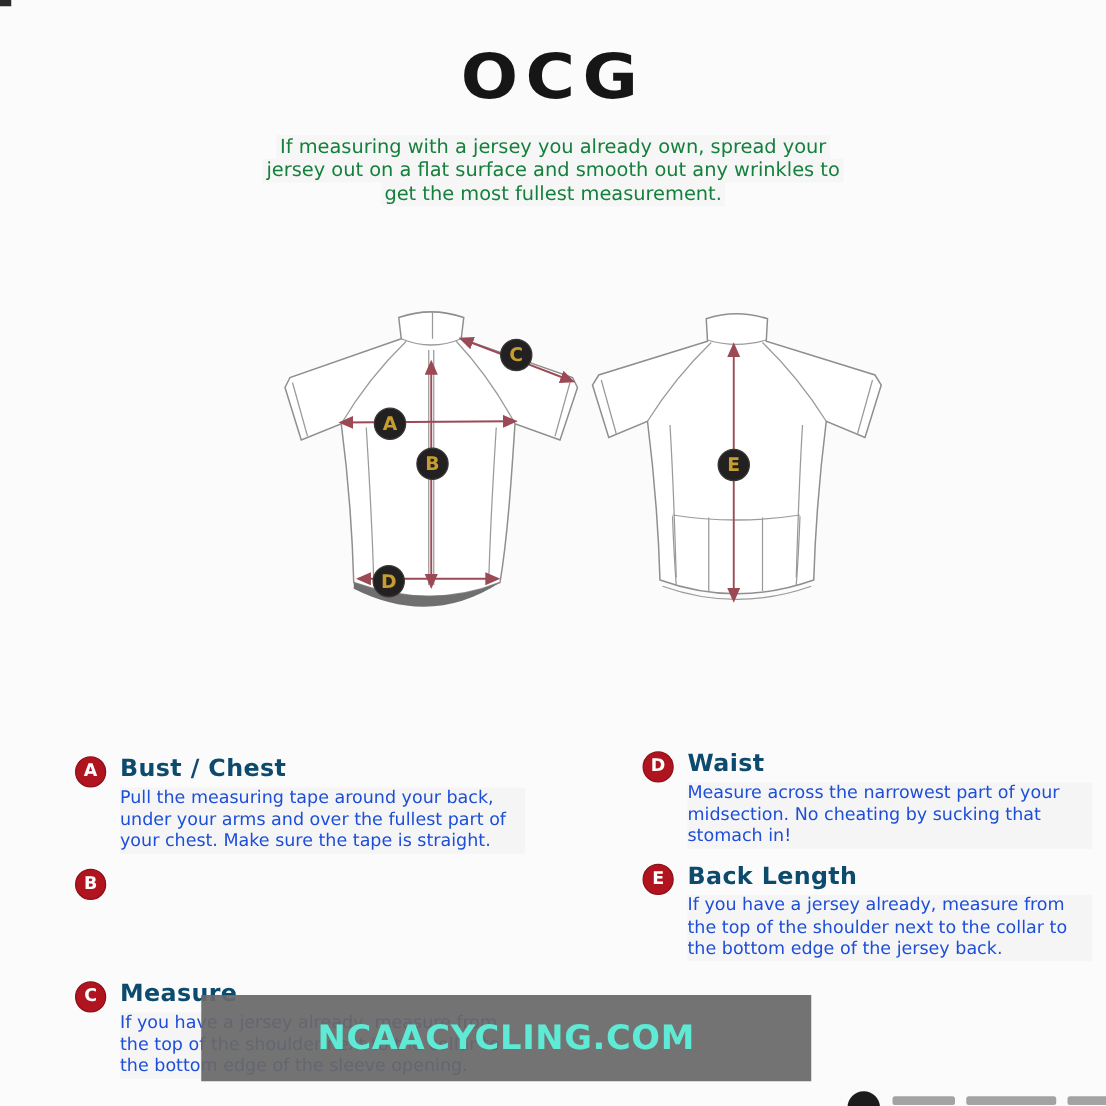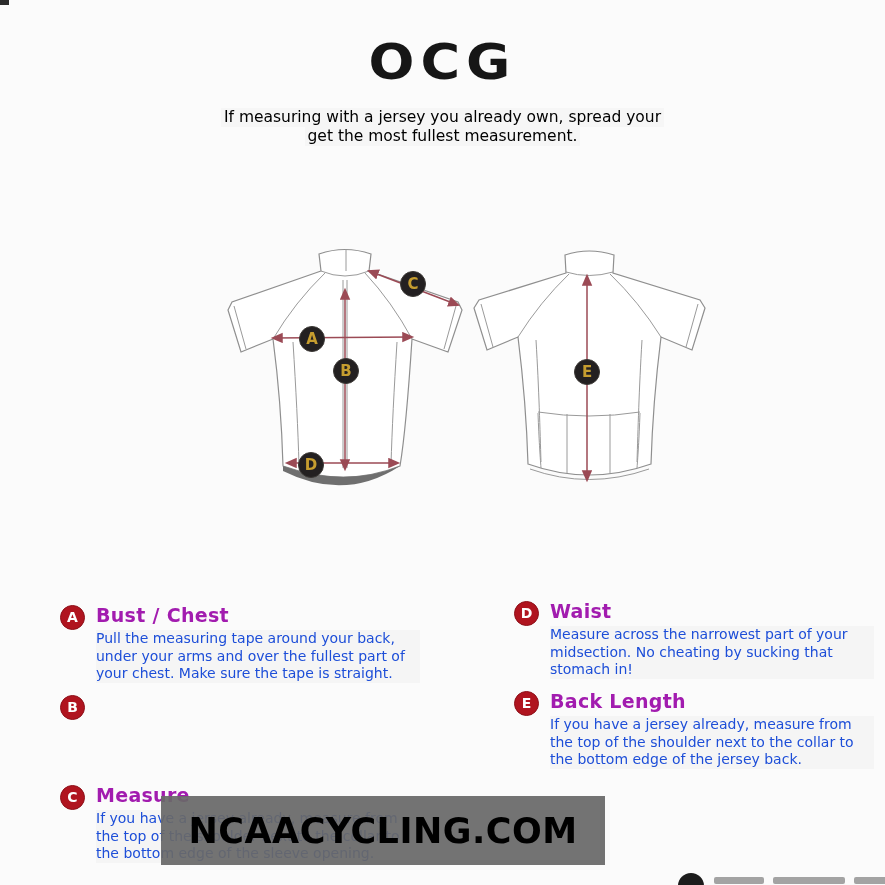--- a/index.html
+++ b/index.html
@@ -11,21 +11,21 @@
   .corner-mark{position:absolute;left:0;top:0;width:9px;height:5px;background:#2b2b2b;}
 
   
   .logo{
     position:absolute;left:0;top:30px;width:100%;text-align:center;
     font-size:54px;font-weight:bold;color:#161616;letter-spacing:6px;
     transform:scaleY(.92);font-family:"DejaVu Sans",sans-serif;
   }
 
   
-  .intro{position:absolute;left:0;top:108px;width:100%;text-align:center;color:#000000;
+  .intro{position:absolute;left:0;top:108px;width:100%;text-align:center;color:#15803d;
          font-size:15.5px;line-height:19px;}
   .intro-line{background:rgba(150,150,150,0.05);display:inline-block;padding:0 3px;}
 
   
   .diagram{position:absolute;left:0;top:240px;}
   .outline{fill:#ffffff;stroke:#8f8f8f;stroke-width:1.2;}
   .detail{fill:none;stroke:#9a9a9a;stroke-width:1;}
   .hemband{fill:#6f6f6f;stroke:none;}
   .arrow{stroke:#9b4a55;stroke-width:1.5;fill:none;}
   .mcirc{fill:#232021;stroke:#3a3734;stroke-width:1;}
@@ -34,49 +34,50 @@
   
   .legend-item{position:absolute;display:flex;align-items:flex-start;}
   .legend-col-left{left:60px;}
   .legend-col-right{left:514px;}
   .bullet{
     width:23px;height:23px;border-radius:50%;background:#b0141f;border:1px solid #8d0f18;
     color:#ffffff;font-size:14px;font-weight:bold;text-align:center;line-height:23px;
     flex:0 0 auto;margin-top:1px;
   }
   .legend-text{margin-left:11px;width:324px;}
-  .legend-title{font-size:19px;font-weight:bold;color:#a21caf;margin:0 0 4px 0;letter-spacing:.3px;}
+  .legend-title{font-size:19px;font-weight:bold;color:#0c4a6e;margin:0 0 4px 0;letter-spacing:.3px;}
   .legend-body{font-size:14px;line-height:17.5px;color:#1d4ed8;margin:0;background:rgba(150,150,150,0.06);}
 
   
   .watermark{
-    position:absolute;left:161px;top:796px;width:444px;height:69px;
+    position:absolute;left:161px;top:796px;width:488px;height:69px;
     background:rgba(104,104,104,0.93);z-index:6;
     display:flex;align-items:center;justify-content:center;
-    color:#000000;font-size:35px;font-weight:800;letter-spacing:.5px;
+    color:#5eead4;font-size:27px;font-weight:800;letter-spacing:.5px;
   }
 
   
   .partial-bullet{position:absolute;left:678px;top:873px;width:26px;height:26px;border-radius:50%;
                   background:#1c1c1c;z-index:5;}
   .partial-text{position:absolute;left:714px;top:877px;z-index:5;display:flex;gap:9px;filter:blur(0.6px);}
   .partial-text span{display:block;height:7px;background:#a3a3a3;border-radius:2px;}
   .pt1{width:50px;} .pt2{width:72px;} .pt3{width:40px;}
 </style>
 </head>
 <body>
 
 <div class="page">
 
   <div class="corner-mark"></div>
 
   <div class="logo">OCG</div>
 
   <div class="intro">
     <div><span class="intro-line">If measuring with a jersey you already own, spread your</span></div>
+    <div><span class="intro-line">jersey out on a flat surface and smooth out any wrinkles to</span></div>
     <div><span class="intro-line">get the most fullest measurement.</span></div>
   </div>
 
   <svg class="diagram" width="885" height="260" viewBox="0 0 885 260" xmlns="http://www.w3.org/2000/svg">
     <defs>
       <marker id="ah" markerWidth="9" markerHeight="8" refX="6.5" refY="3.5" orient="auto-start-reverse">
         <path d="M0,0 L8,3.5 L0,7 Z" fill="#9b4a55"></path>
       </marker>
     </defs>
 

